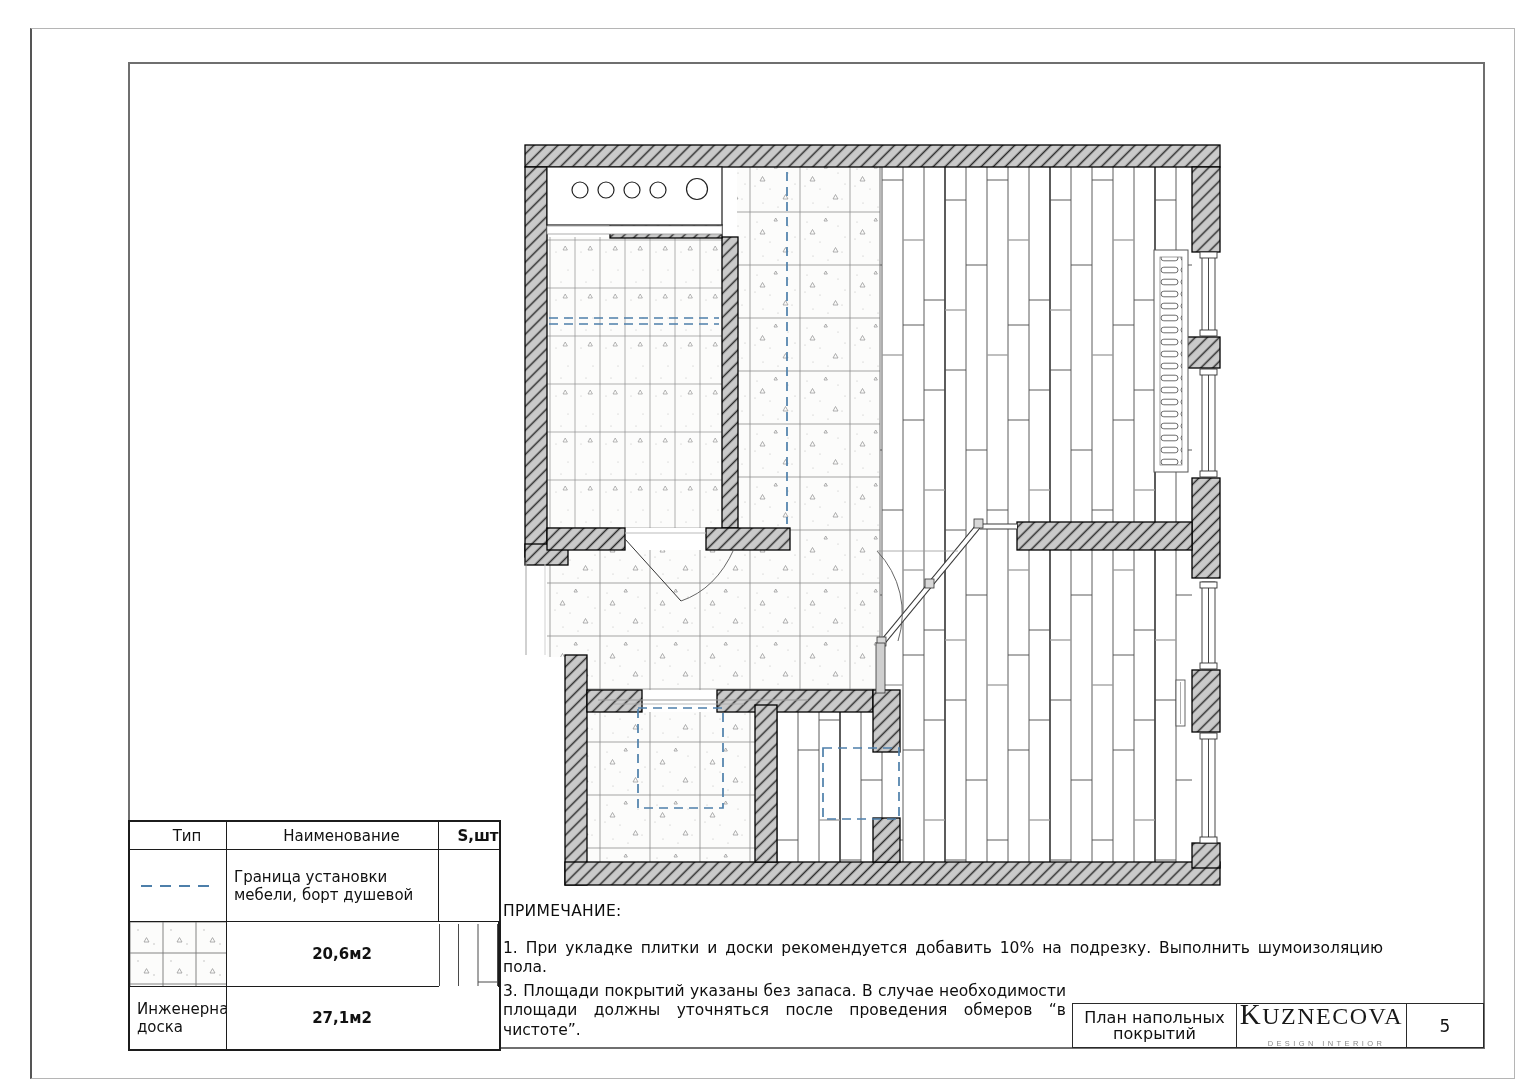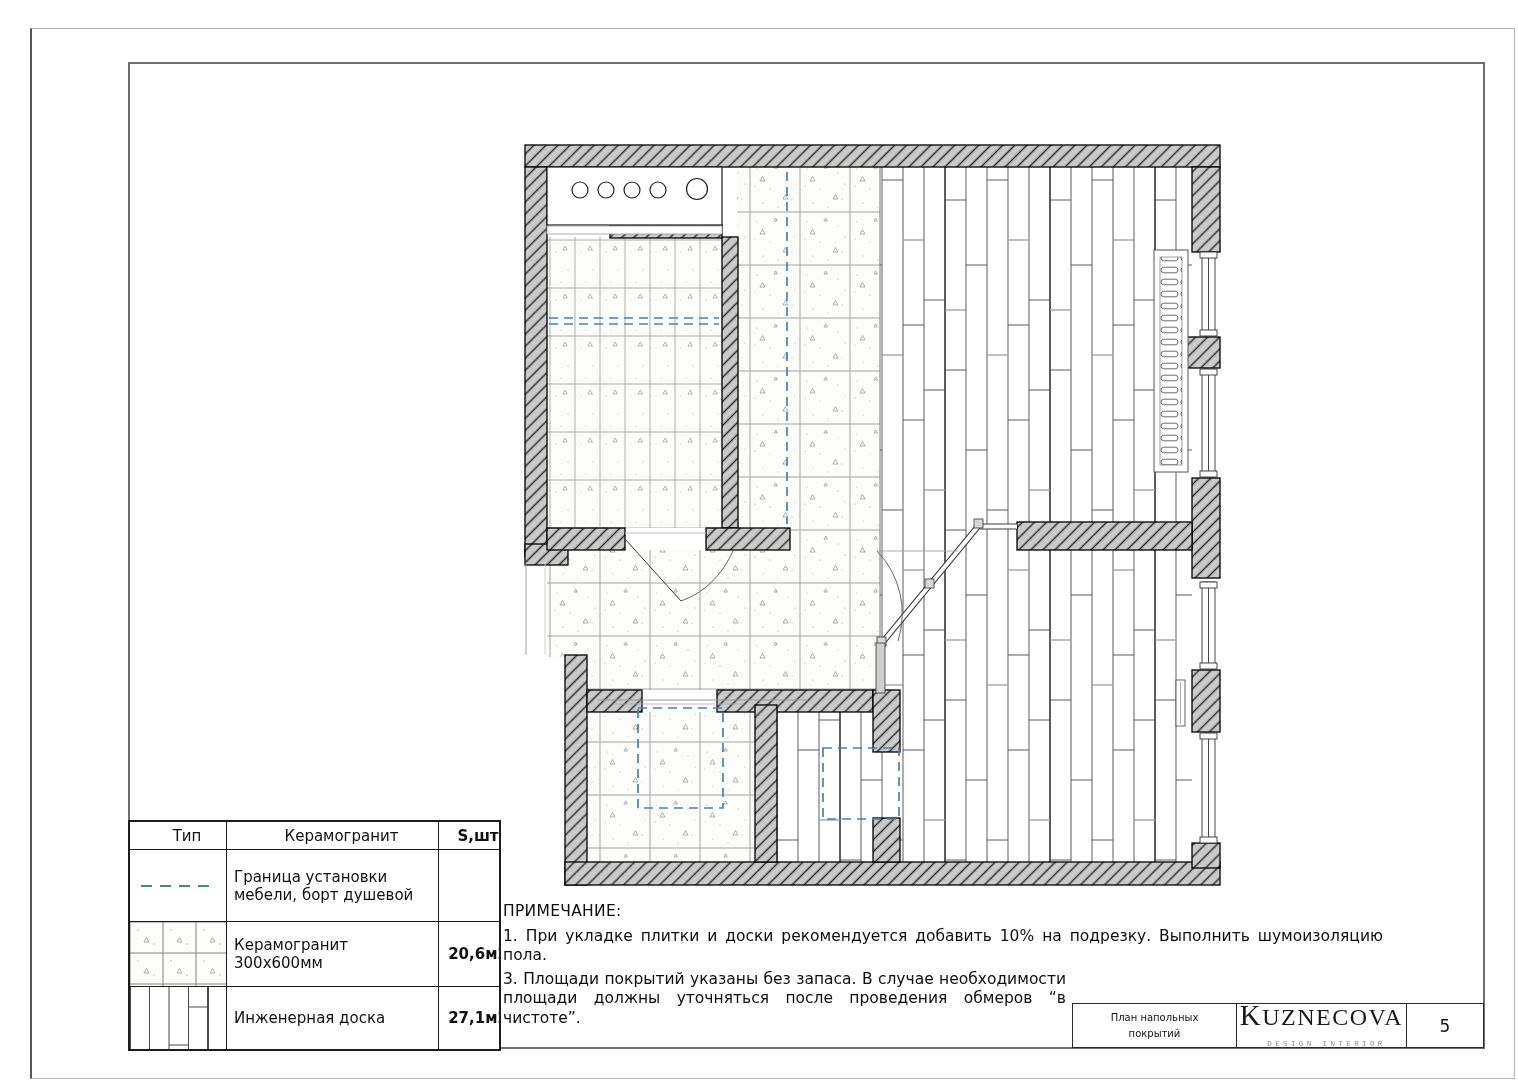--- a/index.html
+++ b/index.html
@@ -20,37 +20,37 @@
        font-size:15px;line-height:18px;overflow:hidden;background:#fff;padding-left:18px;}
   .lcell.last-col{border-right:none;font-weight:bold;}
   .lcell.last-row{border-bottom:none;}
   .lname{justify-content:flex-start;padding:0 4px 0 7px;}
   .lswatch{padding:0;}
   .lswatch svg{display:block;}
 
   
   .notes{position:absolute;left:503px;top:902px;width:880px;font-size:15.5px;
        line-height:19.5px;color:#0e0e0e;}
-  .notes-title{margin-bottom:5px;letter-spacing:.3px;}
+  .notes-title{margin-bottom:17px;letter-spacing:.3px;}
   .note{text-align:justify;margin-bottom:4px;}
   .note-narrow{width:563px;}
 
   
   .tblock{position:absolute;left:1072px;top:1003px;width:412px;height:45px;
        border:1.6px solid #2a2a2a;display:flex;background:#fff;box-sizing:border-box;}
   .tb-cell{display:flex;flex-direction:column;align-items:center;justify-content:center;
        box-sizing:border-box;}
-  .tb-title{width:163px;font-size:10px;line-height:16px;text-align:center;}
+  .tb-title{width:163px;font-size:16px;line-height:16px;text-align:center;}
   .tb-logo{width:171px;border-left:1.6px solid #2a2a2a;border-right:1.6px solid #2a2a2a;
        justify-content:center;}
   .logo-name{font-family:"Liberation Serif",serif;font-size:24px;line-height:22px;
        letter-spacing:1.5px;color:#191919;display:block;}
   .logo-name::first-letter{font-size:29px;}
   .logo-sub{font-size:7.5px;letter-spacing:3.4px;color:#8a8a8a;margin-top:12px;
-       font-family:Liberation Mono, monospace;padding-left:10px;}
+       font-family:Liberation Sans, sans-serif;padding-left:10px;}
   .tb-num{flex:1;font-size:17px;}
 </style>
 </head>
 <body>
 
 <div class="page-border"></div>
 <div class="frame"></div>
 
 <svg class="plan" viewBox="510 135 730 765" width="730" height="765" xmlns="http://www.w3.org/2000/svg">
   <defs>
@@ -224,21 +224,21 @@
     <path d="M549,318 H719"></path>
     <path d="M549,324 H719"></path>
     <path d="M787,172 V524"></path>
     <rect x="638" y="708" width="85" height="100"></rect>
     <rect x="823" y="748" width="76" height="71"></rect>
   </g>
 </svg>
 
 <div class="legend">
   <div class="lcell">Тип</div>
-  <div class="lcell">Керамогранит</div>
+  <div class="lcell">Наименование</div>
   <div class="lcell last-col">S,шт</div>
 
   <div class="lcell lswatch">
     <svg width="78" height="8">
       <path d="M2,4 H76" stroke="#4d7faa" stroke-width="2.2" stroke-dasharray="11 8" fill="none"></path>
     </svg>
   </div>
   <div class="lcell lname">Граница установки мебели, борт душевой</div>
   <div class="lcell last-col"></div>
 
@@ -248,21 +248,20 @@
         <pattern id="swTile" patternUnits="userSpaceOnUse" width="33" height="31">
           <rect width="33" height="31" fill="#fcfcfb" stroke="#777" stroke-width="0.9"></rect>
           <circle cx="8" cy="8" r="0.7" fill="#b5b5b5"></circle>
           <circle cx="24" cy="22" r="0.7" fill="#b5b5b5"></circle>
           <path d="M14,20 h5 l-2.5,-4.4 z" fill="none" stroke="#999" stroke-width="0.8"></path>
         </pattern>
       </defs>
       <rect width="97" height="65" fill="url(#swTile)"></rect>
     </svg>
   </div>
-  <div class="lcell lname">Керамогранит 300х600мм</div>
   <div class="lcell last-col">20,6м2</div>
 
   <div class="lcell lswatch last-row">
     <svg width="97" height="62">
       <defs>
         <pattern id="swPlank" patternUnits="userSpaceOnUse" width="78" height="120">
           <rect width="78" height="120" fill="#fff"></rect>
           <g stroke="#4a4a4a" stroke-width="1">
             <path d="M0.5,0 V120"></path>
               <path d="M19.5,0 V120"></path>

